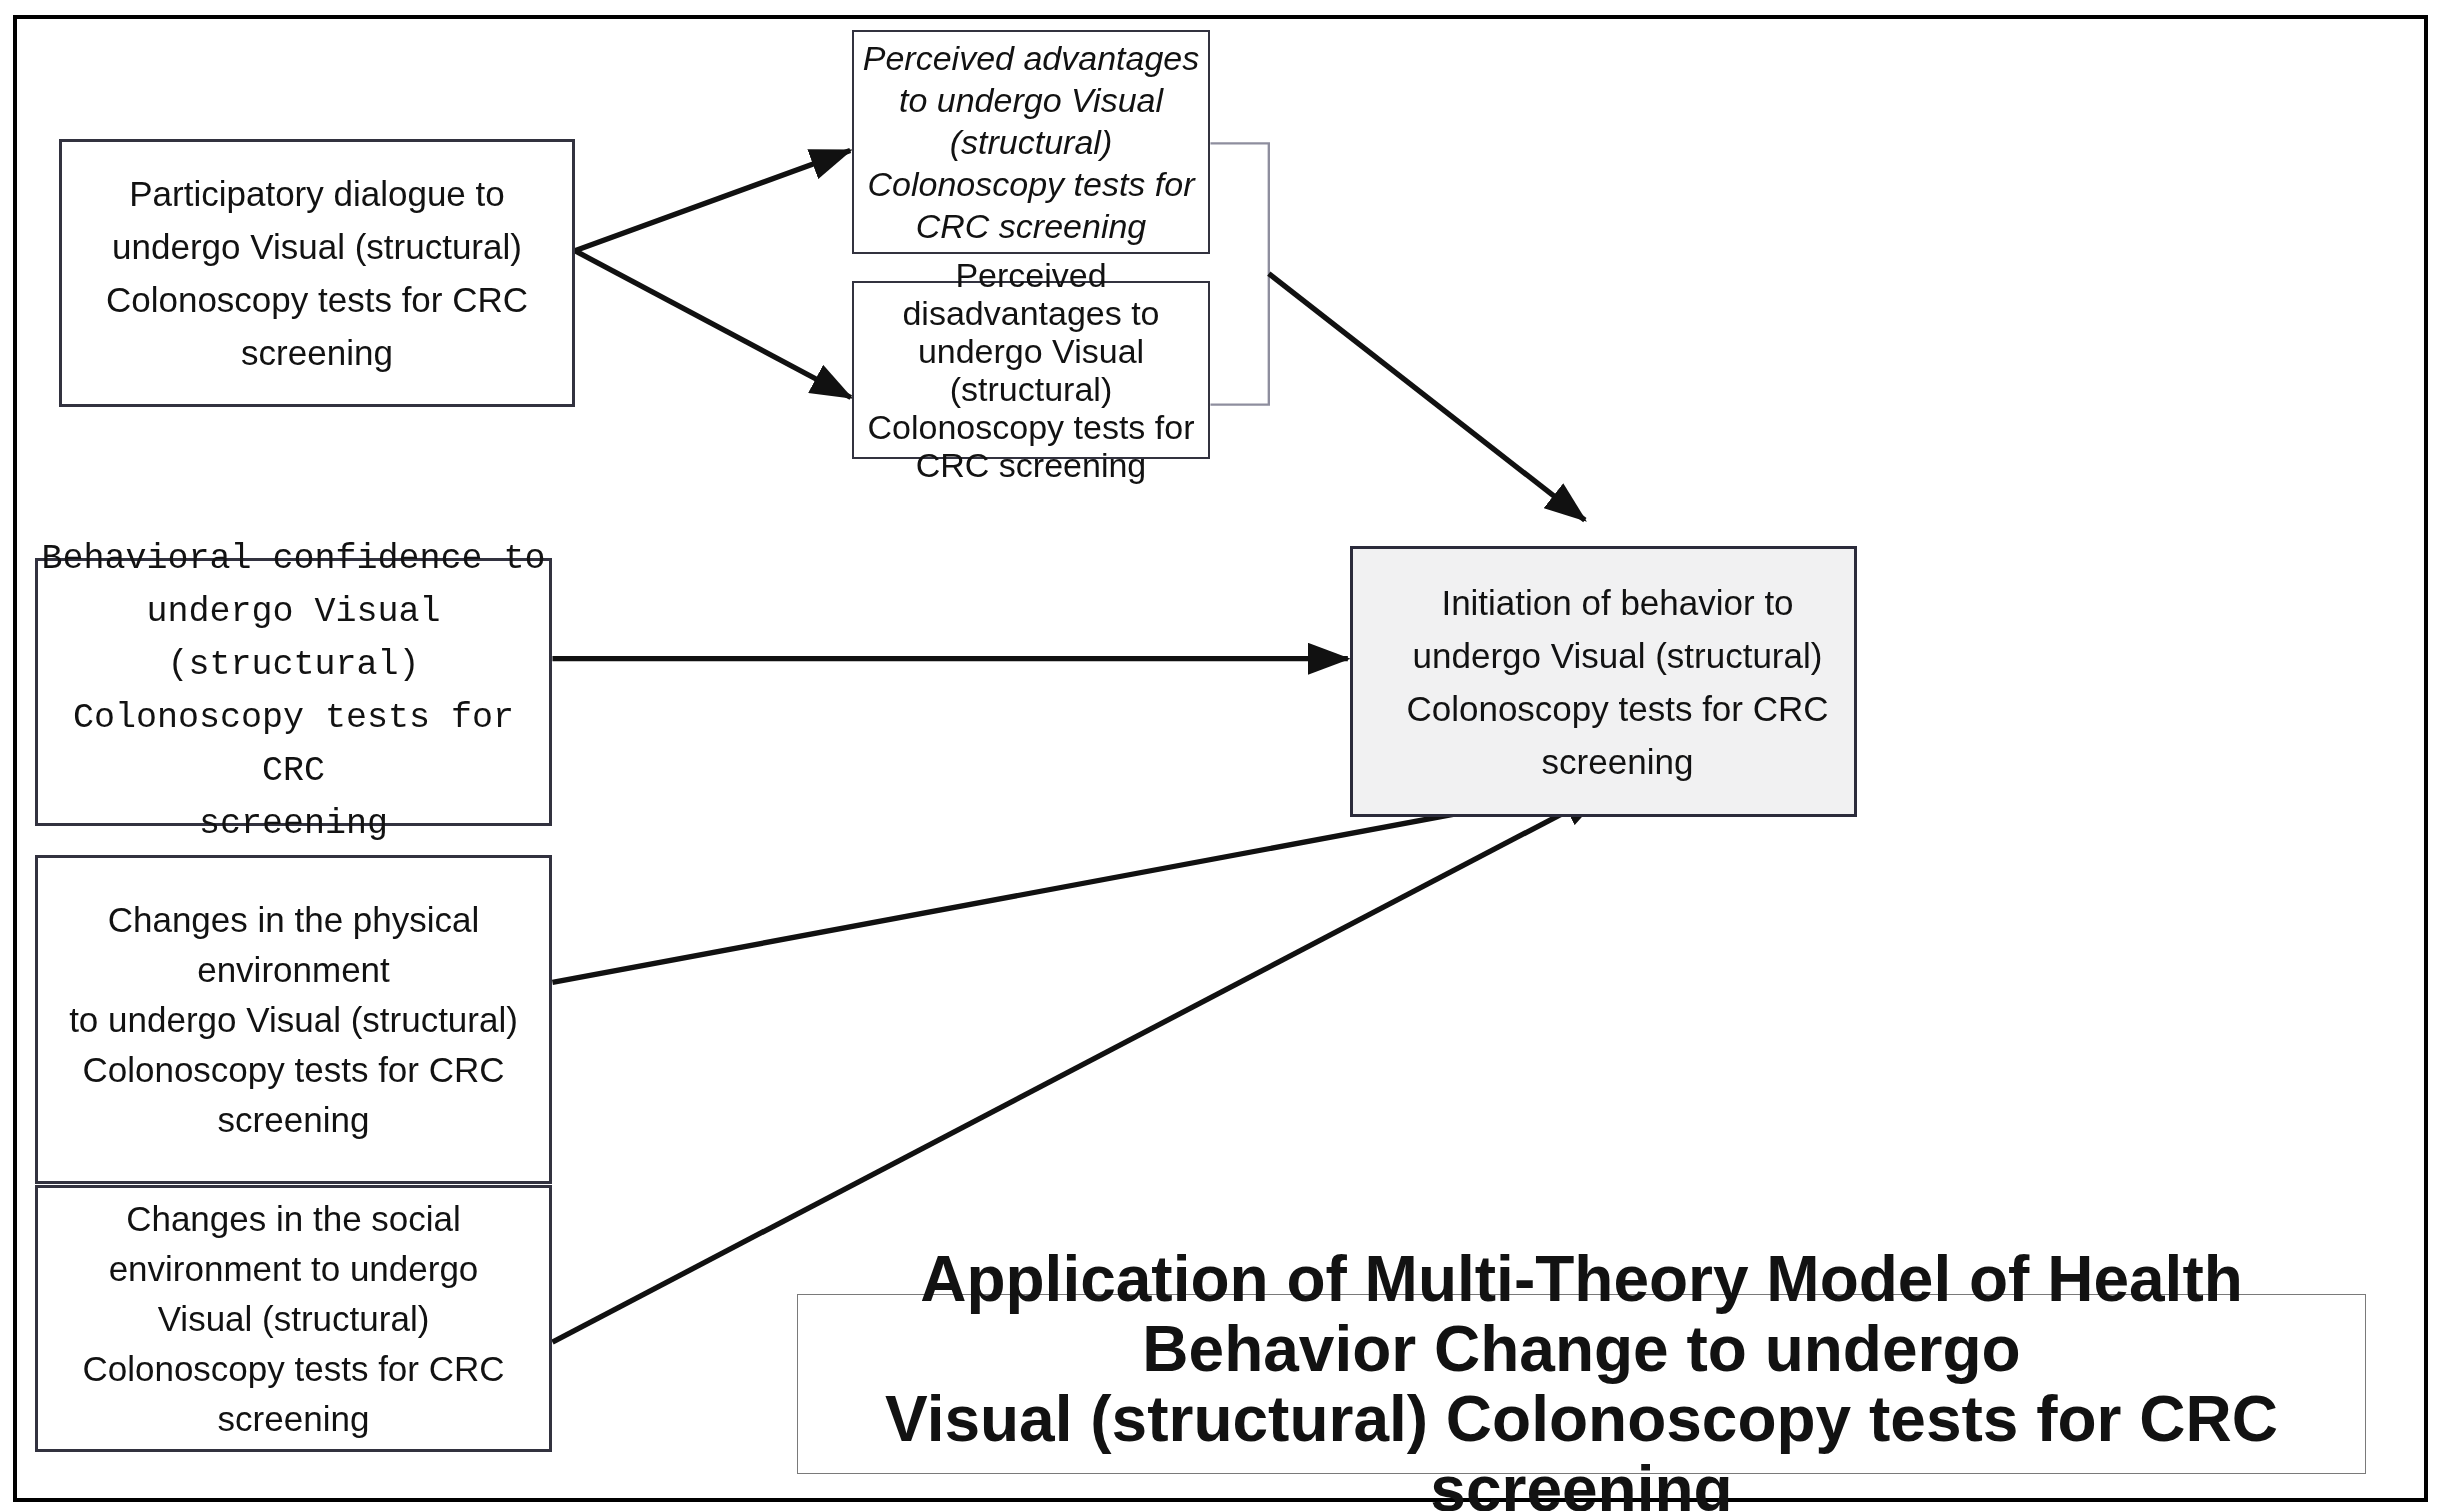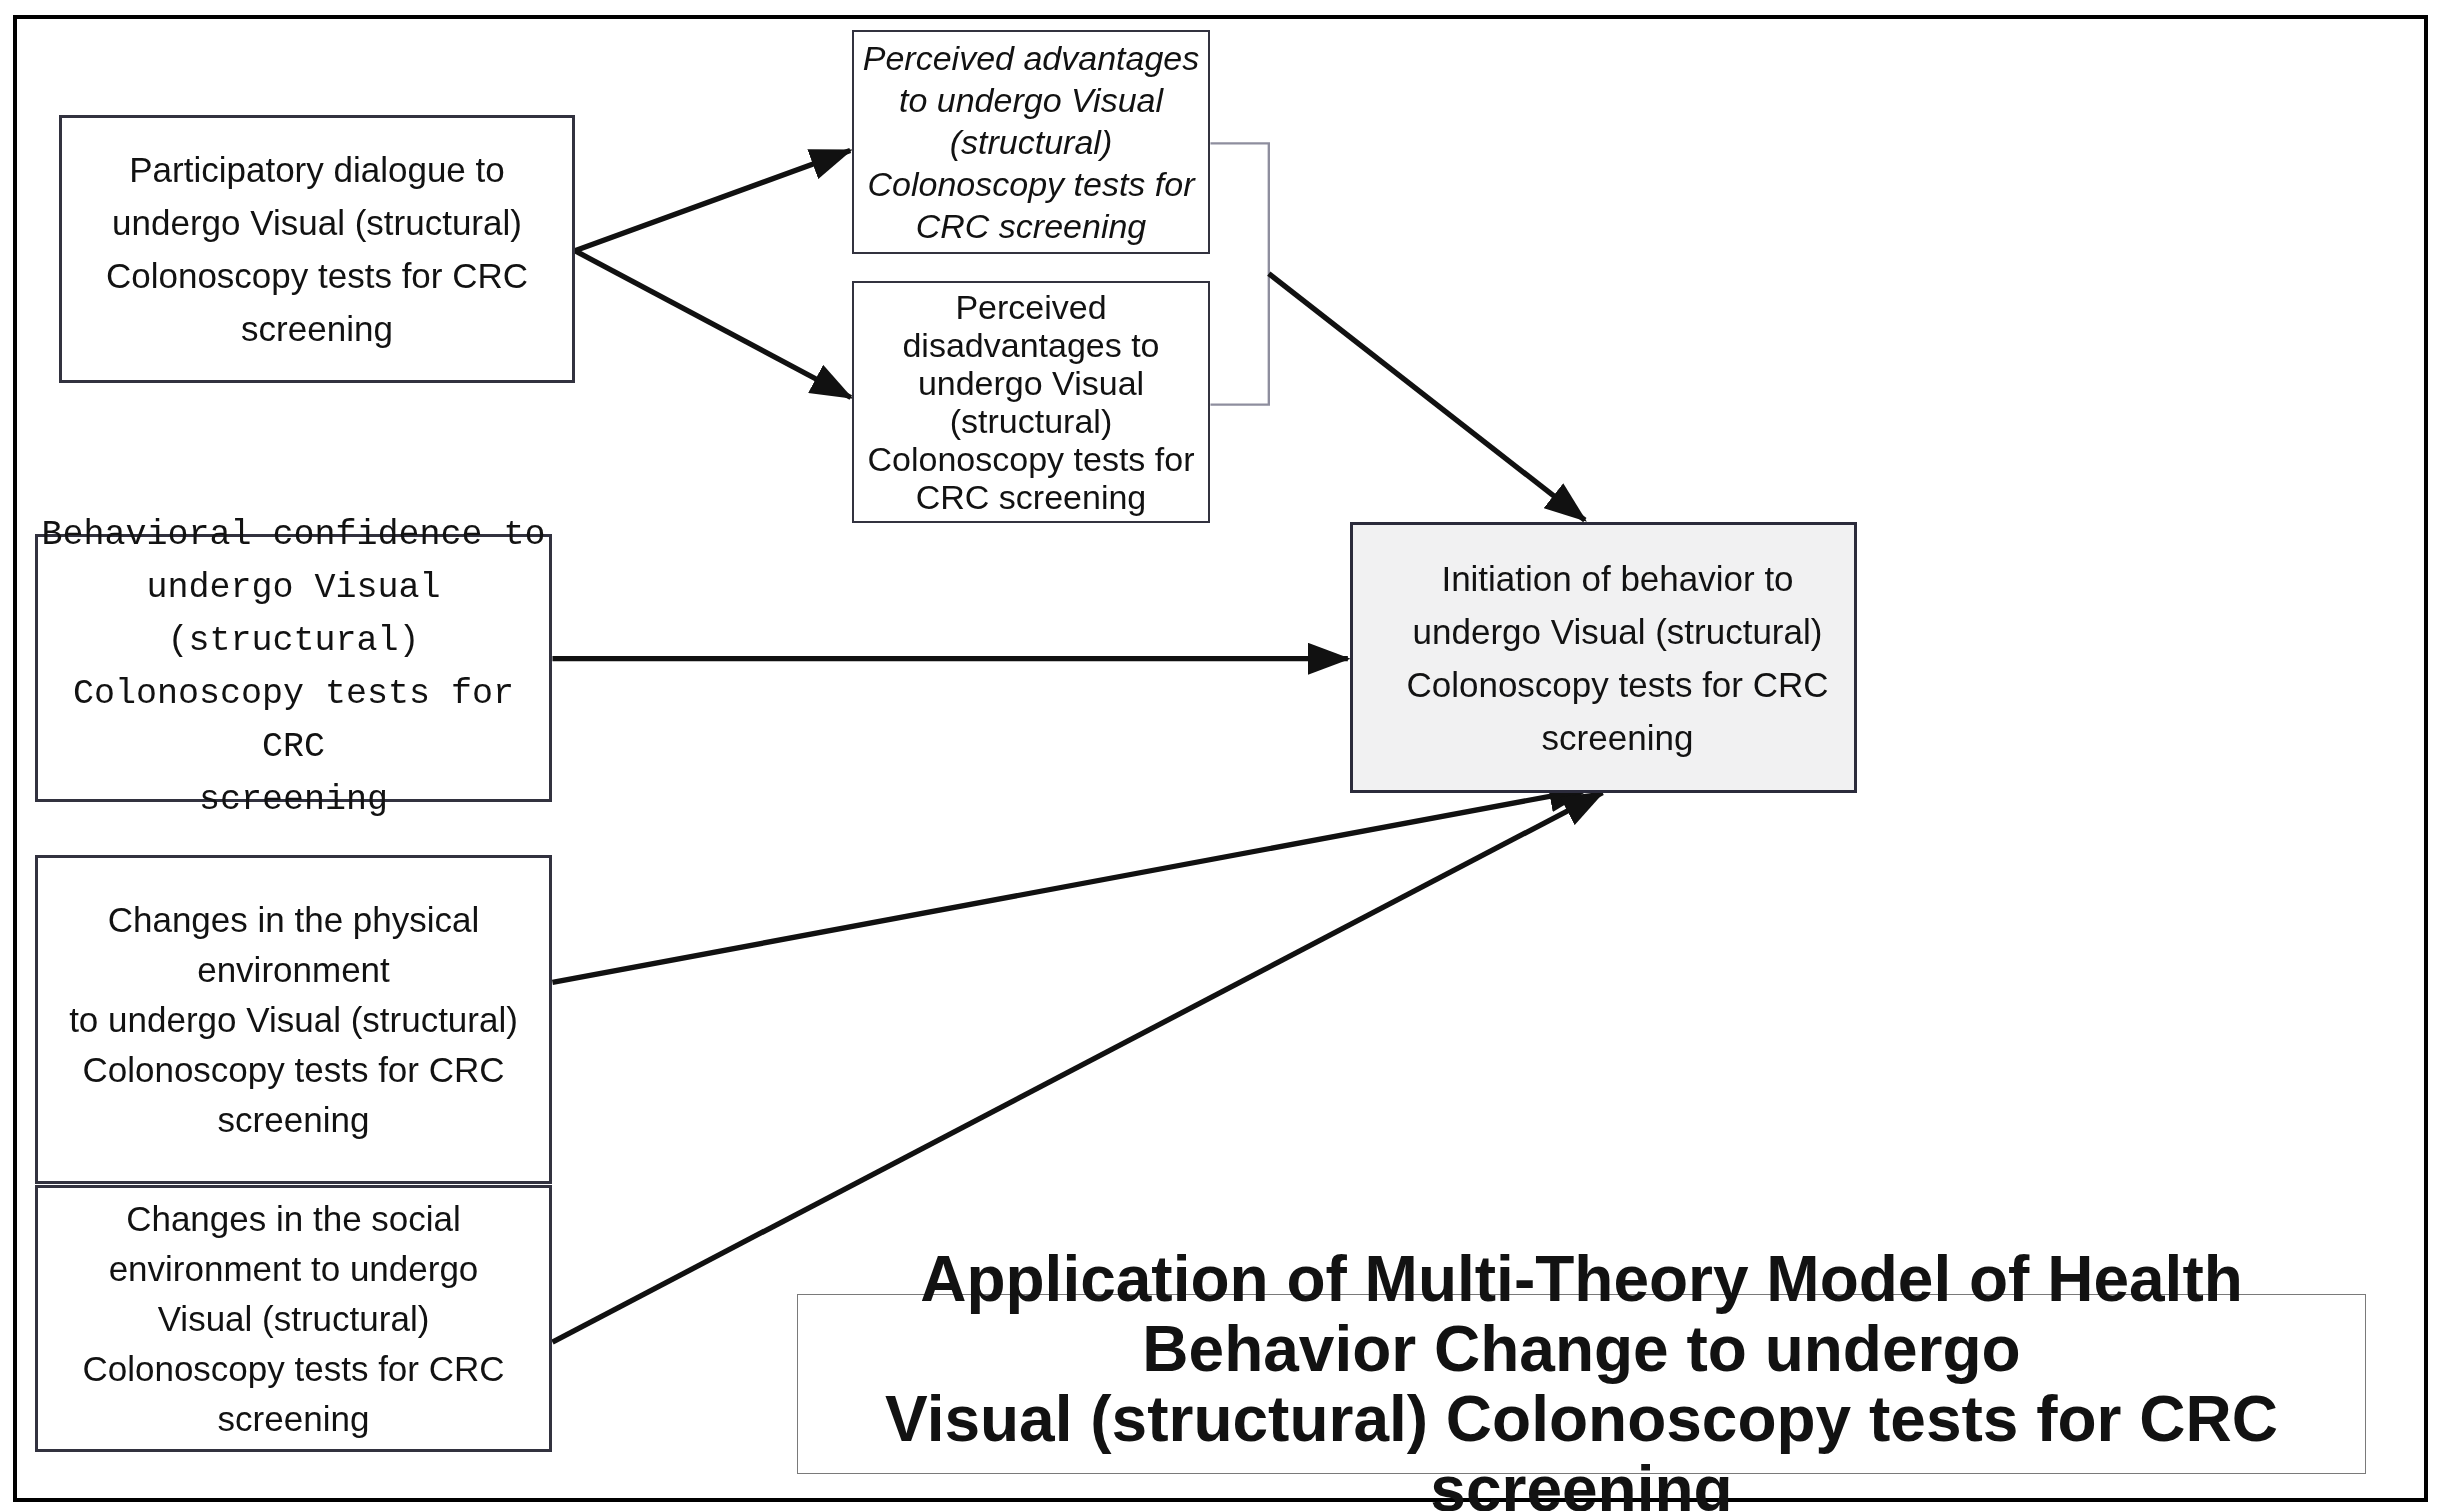--- a/index.html
+++ b/index.html
@@ -5,27 +5,27 @@
   html,body{margin:0;padding:0;background:#ffffff;}
   body{width:2438px;height:1512px;font-family:"Liberation Sans",sans-serif;}
   .canvas{position:relative;width:2438px;height:1512px;background:#ffffff;overflow:hidden;}
   .frame{position:absolute;left:13px;top:15.3px;width:2407px;height:1479px;border:4.1px solid #000000;background:transparent;}
   .node{
     position:absolute;box-sizing:border-box;
     border:3.5px solid #32323f;background:#ffffff;color:#121212;
     display:flex;align-items:center;justify-content:center;
     text-align:center;white-space:pre-line;
   }
-  .txt-main{font-size:35px;line-height:53px;}
+  .txt-main{font-size:35px;line-height:53px;margin-top:24px;}
   .txt-main-tight{font-size:35px;line-height:50px;}
   .txt-small{font-size:34px;line-height:42px;}
   .txt-smaller{font-size:34px;line-height:38px;}
   .node-participatory{left:59px;top:115px;width:516px;height:268px;}
   .node-advantages{left:852px;top:29.5px;width:358px;height:224px;border-width:2.9px;font-style:italic;}
-  .node-disadvantages{left:852px;top:281px;width:358px;height:242px;border-width:2.9px;}
+  .node-disadvantages{left:852px;top:281px;width:358px;height:178px;border-width:2.9px;}
   .node-behavioral{left:35px;top:534px;width:517px;height:268px;font-family:Liberation Mono, monospace;}
   .node-physical{left:35px;top:855px;width:517px;height:329px;}
   .node-social{left:35px;top:1185px;width:517px;height:267px;}
   .node-initiation{left:1350px;top:522px;width:507px;height:271px;background:#f1f1f2;border-color:#2b2b3b;padding-left:28px;}
   .node-caption{
     left:797px;top:1294px;width:1569px;height:180px;
     border:1.8px solid #7a7a7a;font-weight:bold;font-size:64px;line-height:70px;
   }
   svg.wires{position:absolute;left:0;top:0;width:2438px;height:1512px;pointer-events:none;}
 </style>

